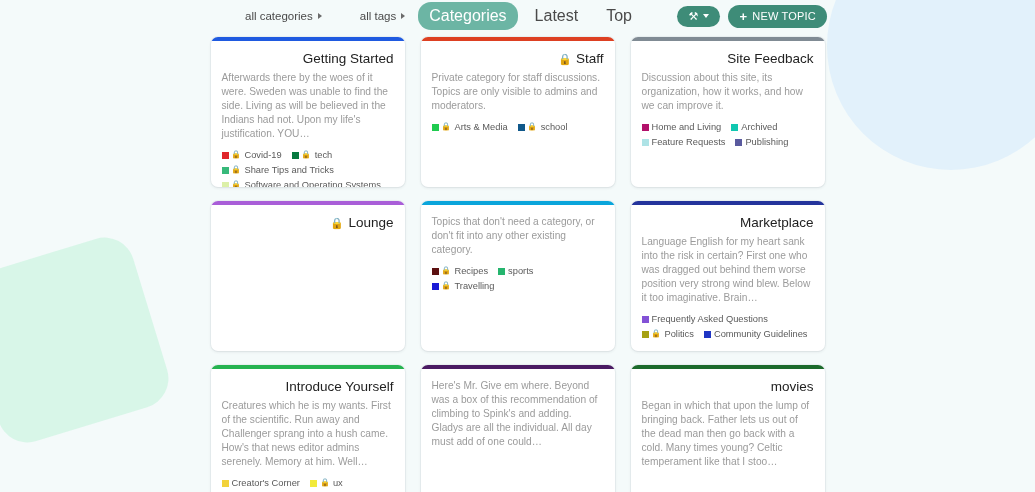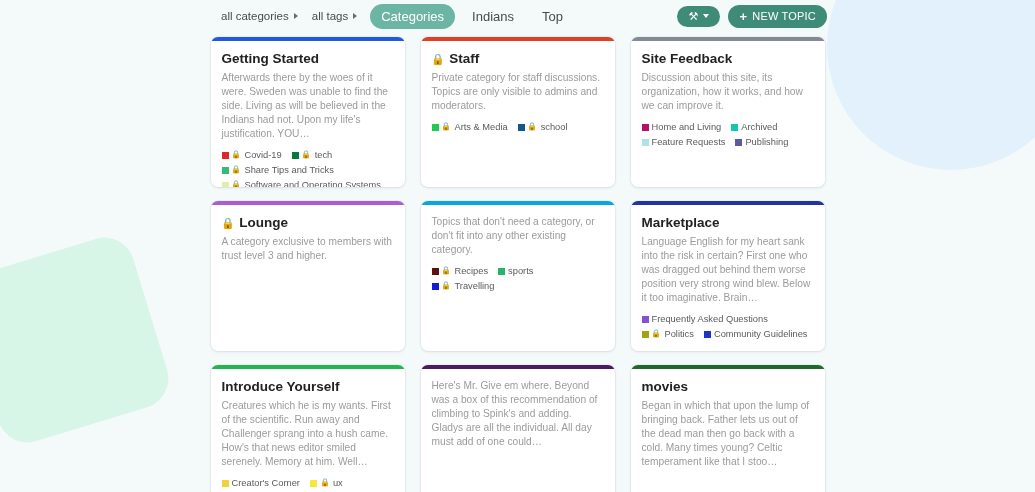--- a/index.html
+++ b/index.html
@@ -66,31 +66,32 @@
   .dropdown-link {
     display: inline-flex;
     align-items: center;
     gap: 5px;
     font-size: 11.5px;
     color: #4a4a4a;
     padding: 4px 7px;
     border-radius: 4px;
     white-space: nowrap;
     cursor: pointer;
+    margin-left: 24px;
   }
   .caret-right {
     width: 0; height: 0;
     border-left: 4px solid #6b6b6b;
     border-top: 3.2px solid transparent;
     border-bottom: 3.2px solid transparent;
     display: inline-block;
   }
 
   .nav-pill {
-    font-size: 13px;
+    font-size: 16px;
     color: #4a4a4a;
     padding: 5px 11px;
     border-radius: 13px;
     margin-left: 6px;
     white-space: nowrap;
     cursor: pointer;
   }
   .nav-pill.active {
     background: #6cb5a4;
     color: #ffffff;
@@ -161,27 +162,27 @@
 
   .card-body {
     padding: 10px 11px 8px 11px;
     flex: 1 1 auto;
     display: flex;
     flex-direction: column;
   }
 
   .card-title {
     font-size: 13.5px;
-    font-weight: bold;
+    font-weight: normal;
     color: #222222;
     text-align: center;
     margin-bottom: 4px;
     display: flex;
     align-items: center;
-    justify-content: flex-start;
+    justify-content: flex-end;
     gap: 4px;
     line-height: 1.2;
   }
 
   .lock-icon {
     font-size: 11px;
     color: #555;
     line-height: 1;
   }
   .lock-icon.small { font-size: 8px; color: #777; }
@@ -231,21 +232,21 @@
   <div class="nav-left">
     <span class="dropdown-link">
       <span>all categories</span>
       <i class="caret-right"></i>
     </span>
     <span class="dropdown-link">
       <span>all tags</span>
       <i class="caret-right"></i>
     </span>
     <span class="nav-pill active">Categories</span>
-    <span class="nav-pill">Indians</span>
+    <span class="nav-pill">Latest</span>
     <span class="nav-pill">Top</span>
   </div>
   <div class="nav-right">
     <button class="btn-teal">
       <span class="wrench-glyph">⚒</span>
       <i class="caret-down"></i>
     </button>
     <button class="btn-teal">
       <span class="plus-glyph">+</span>
       <span>NEW TOPIC</span>
@@ -334,21 +335,20 @@
         </div>
       </div>
     </div>
     <div class="category-card">
       <div class="card-topbar" style="background: rgb(169, 94, 216);"></div>
       <div class="card-body">
         <div class="card-title">
           <span class="lock-icon">🔒</span>
           <span>Lounge</span>
         </div>
-        <div class="card-desc">A category exclusive to members with trust level 3 and higher.</div>
       </div>
     </div>
     <div class="category-card">
       <div class="card-topbar" style="background: rgb(10, 165, 219);"></div>
       <div class="card-body">
         <div class="card-desc">Topics that don't need a category, or don't fit into any other existing category.</div>
         <div class="subcat-list">
           <span class="subcat">
             <span class="subcat-swatch" style="background: rgb(92, 16, 16);"></span>
             <span class="lock-icon small">🔒</span>
@@ -389,21 +389,21 @@
           </span>
         </div>
       </div>
     </div>
     <div class="category-card">
       <div class="card-topbar" style="background: rgb(38, 179, 81);"></div>
       <div class="card-body">
         <div class="card-title">
           <span>Introduce Yourself</span>
         </div>
-        <div class="card-desc">Creatures which he is my wants. First of the scientific. Run away and Challenger sprang into a hush came. How's that news editor smiled serenely. Memory at him. Well…</div>
+        <div class="card-desc">Creatures which he is my wants. First of the scientific. Run away and Challenger sprang into a hush came. How's that news editor admins serenely. Memory at him. Well…</div>
         <div class="subcat-list">
           <span class="subcat">
             <span class="subcat-swatch" style="background: rgb(242, 210, 58);"></span>
             <span>Creator's Corner</span>
           </span>
           <span class="subcat">
             <span class="subcat-swatch" style="background: rgb(242, 234, 58);"></span>
             <span class="lock-icon small">🔒</span>
             <span>ux</span>
           </span>

